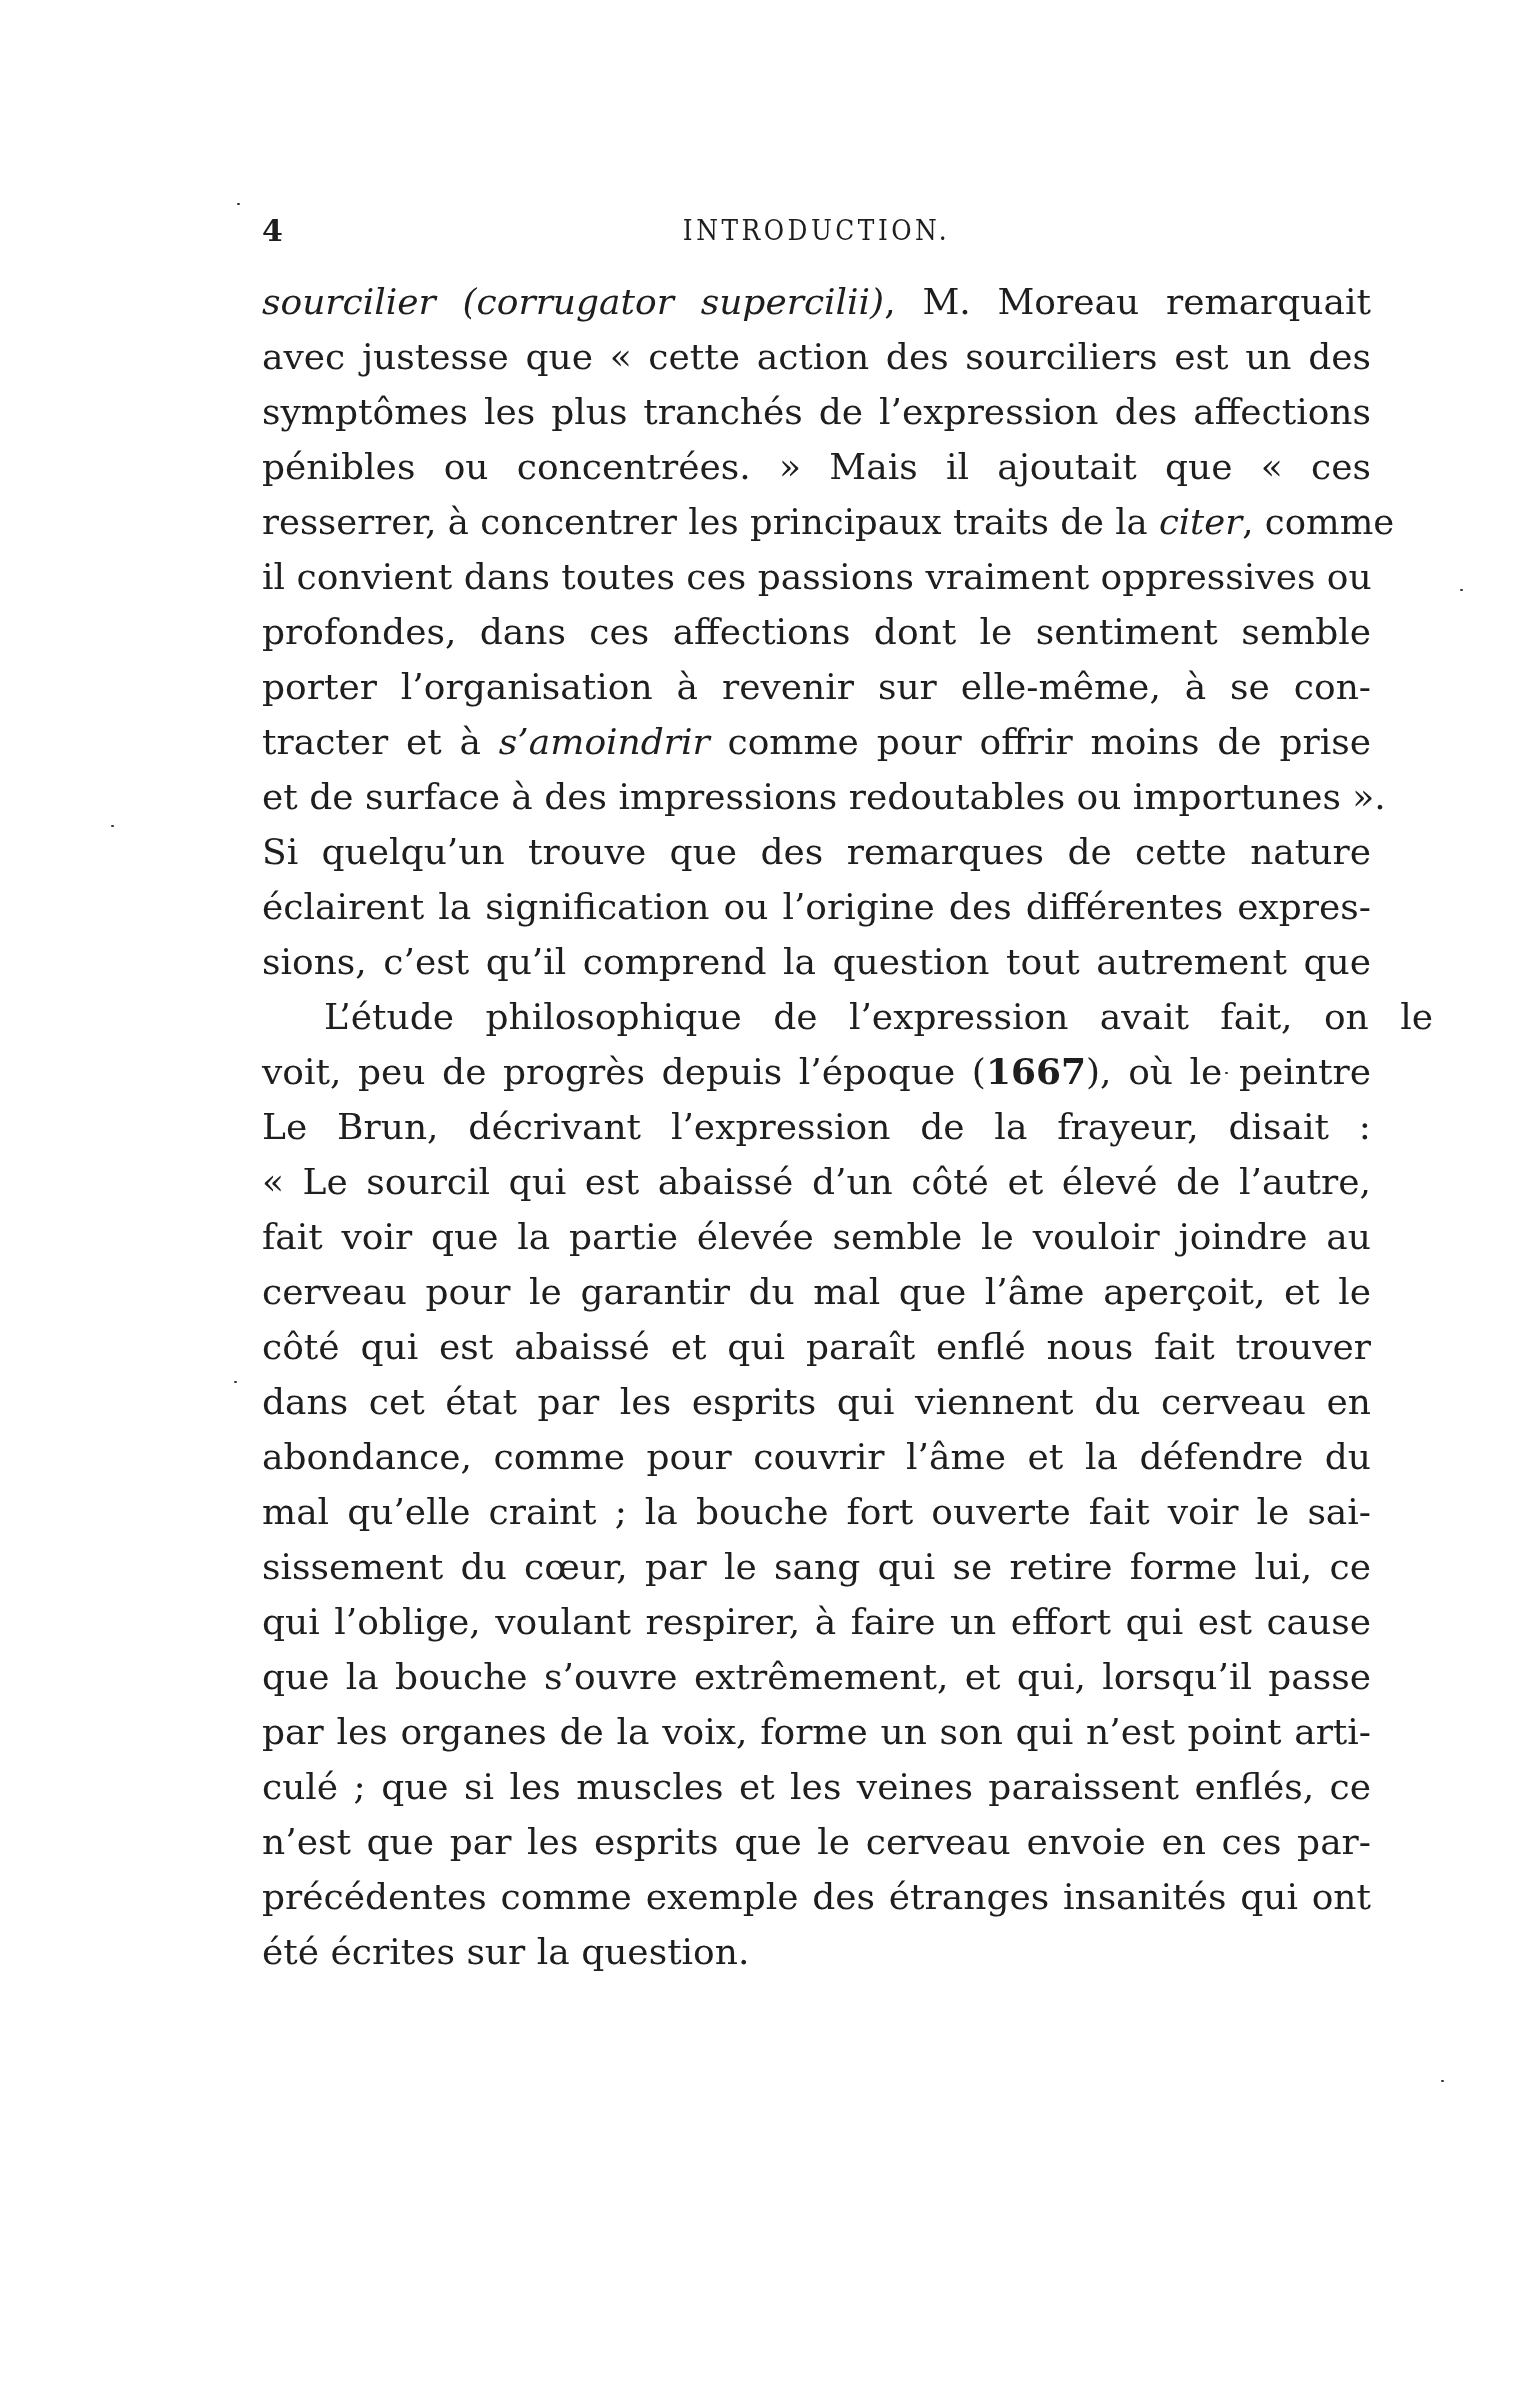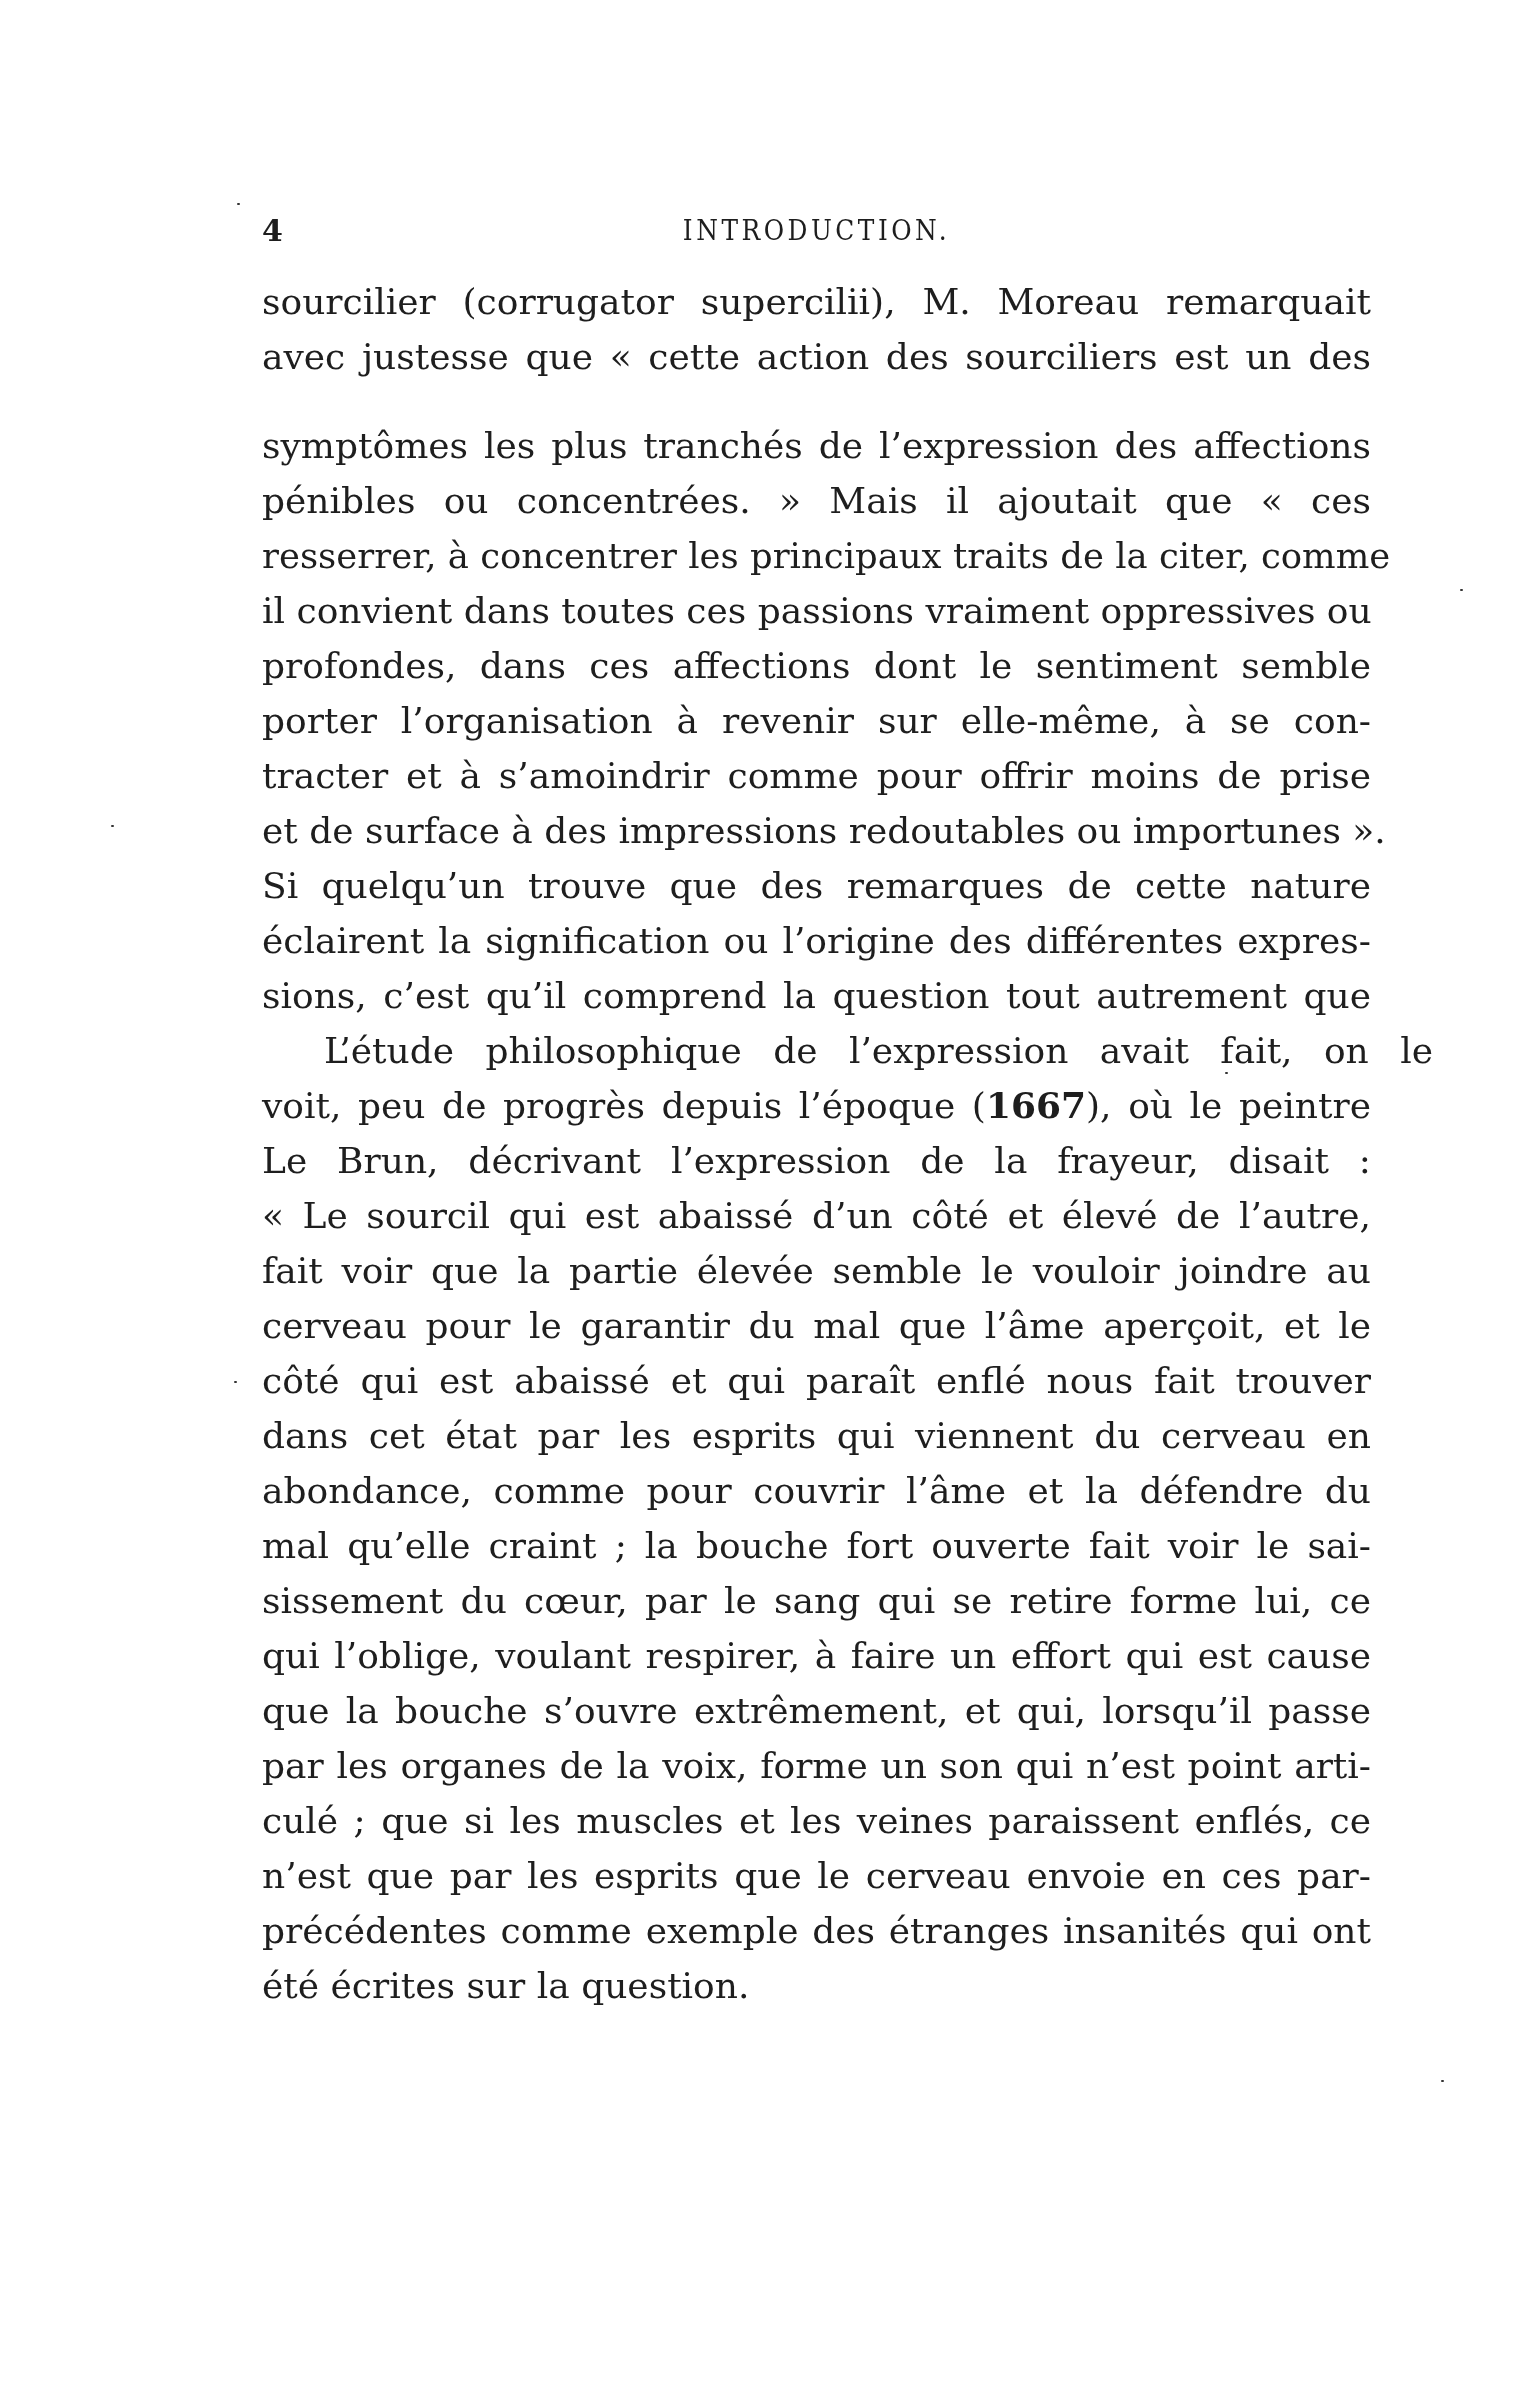--- a/index.html
+++ b/index.html
@@ -63,21 +63,21 @@
       text-align: justify;
       text-align-last: justify;
       transform-origin: left center;
     }
     .line.last {
       text-align-last: left;
     }
     .line.indent {
       padding-left: 62px;
     }
-    .seg-italic { }
+    .seg-italic { font-style: italic; }
     .seg-bold { font-weight: bold; }
     .speck {
       position: absolute;
       width: 2.9px;
       height: 2.4px;
       background: #333;
       border-radius: 1px;
     }
   </style>
 </head>
@@ -87,21 +87,21 @@
 
   <div class="running-head">
     <span class="page-number">4</span>
     <div class="running-title">INTRODUCTION.</div>
   </div>
 
   <div class="body-text" id="body-text">
       <div>
         <span class="line" style="display: block; width: 1109px;"><span class="seg-italic">sourcilier (corrugator supercilii)</span><span>, M. Moreau remarquait</span></span>
         <span class="line" style="display: block; width: 1109px;"><span>avec justesse que « cette action des sourciliers est un des</span></span>
-        <span class="line" style="display: block; width: 1109px; margin-top: 34px;"><span>symptômes les plus tranchés de l’expression des affections</span></span>
+        <span class="line" style="display: block; width: 1109px;"><span>symptômes les plus tranchés de l’expression des affections</span></span>
         <span class="line" style="display: block; width: 1109px;"><span>pénibles ou concentrées. » Mais il ajoutait que « ces</span></span>
         <span class="line" style="display: block; width: 1127px; transform: scaleX(0.984655);"><span>resserrer, à concentrer les principaux traits de la </span><span class="seg-italic">citer</span><span>, comme</span></span>
         <span class="line" style="display: block; width: 1109px;"><span>il convient dans toutes ces passions vraiment oppressives ou</span></span>
         <span class="line" style="display: block; width: 1109px;"><span>profondes, dans ces affections dont le sentiment semble</span></span>
         <span class="line" style="display: block; width: 1109px;"><span>porter l’organisation à revenir sur elle-même, à se con-</span></span>
         <span class="line" style="display: block; width: 1109px;"><span>tracter et à </span><span class="seg-italic">s’amoindrir</span><span> comme pour offrir moins de prise</span></span>
         <span class="line" style="display: block; width: 1110px; transform: scaleX(0.999135);"><span>et de surface à des impressions redoutables ou importunes ».</span></span>
         <span class="line" style="display: block; width: 1109px;"><span>Si quelqu’un trouve que des remarques de cette nature</span></span>
         <span class="line" style="display: block; width: 1109px;"><span>éclairent la signification ou l’origine des différentes expres-</span></span>
         <span class="line" style="display: block; width: 1109px;"><span>sions, c’est qu’il comprend la question tout autrement que</span></span>

